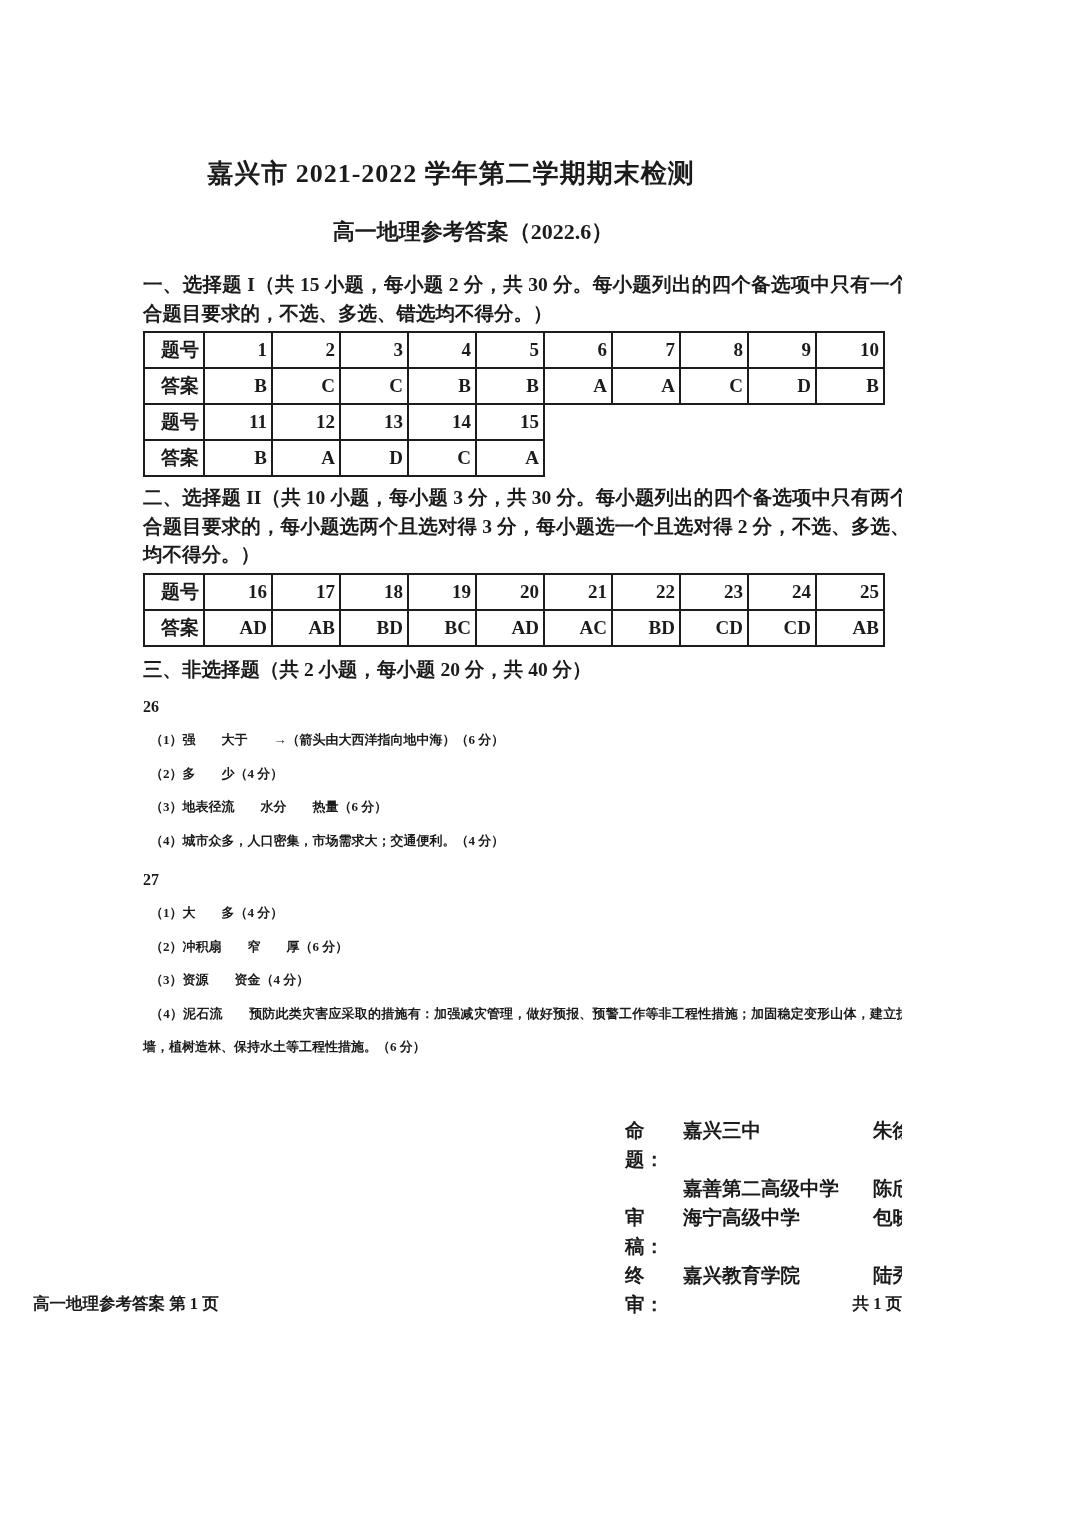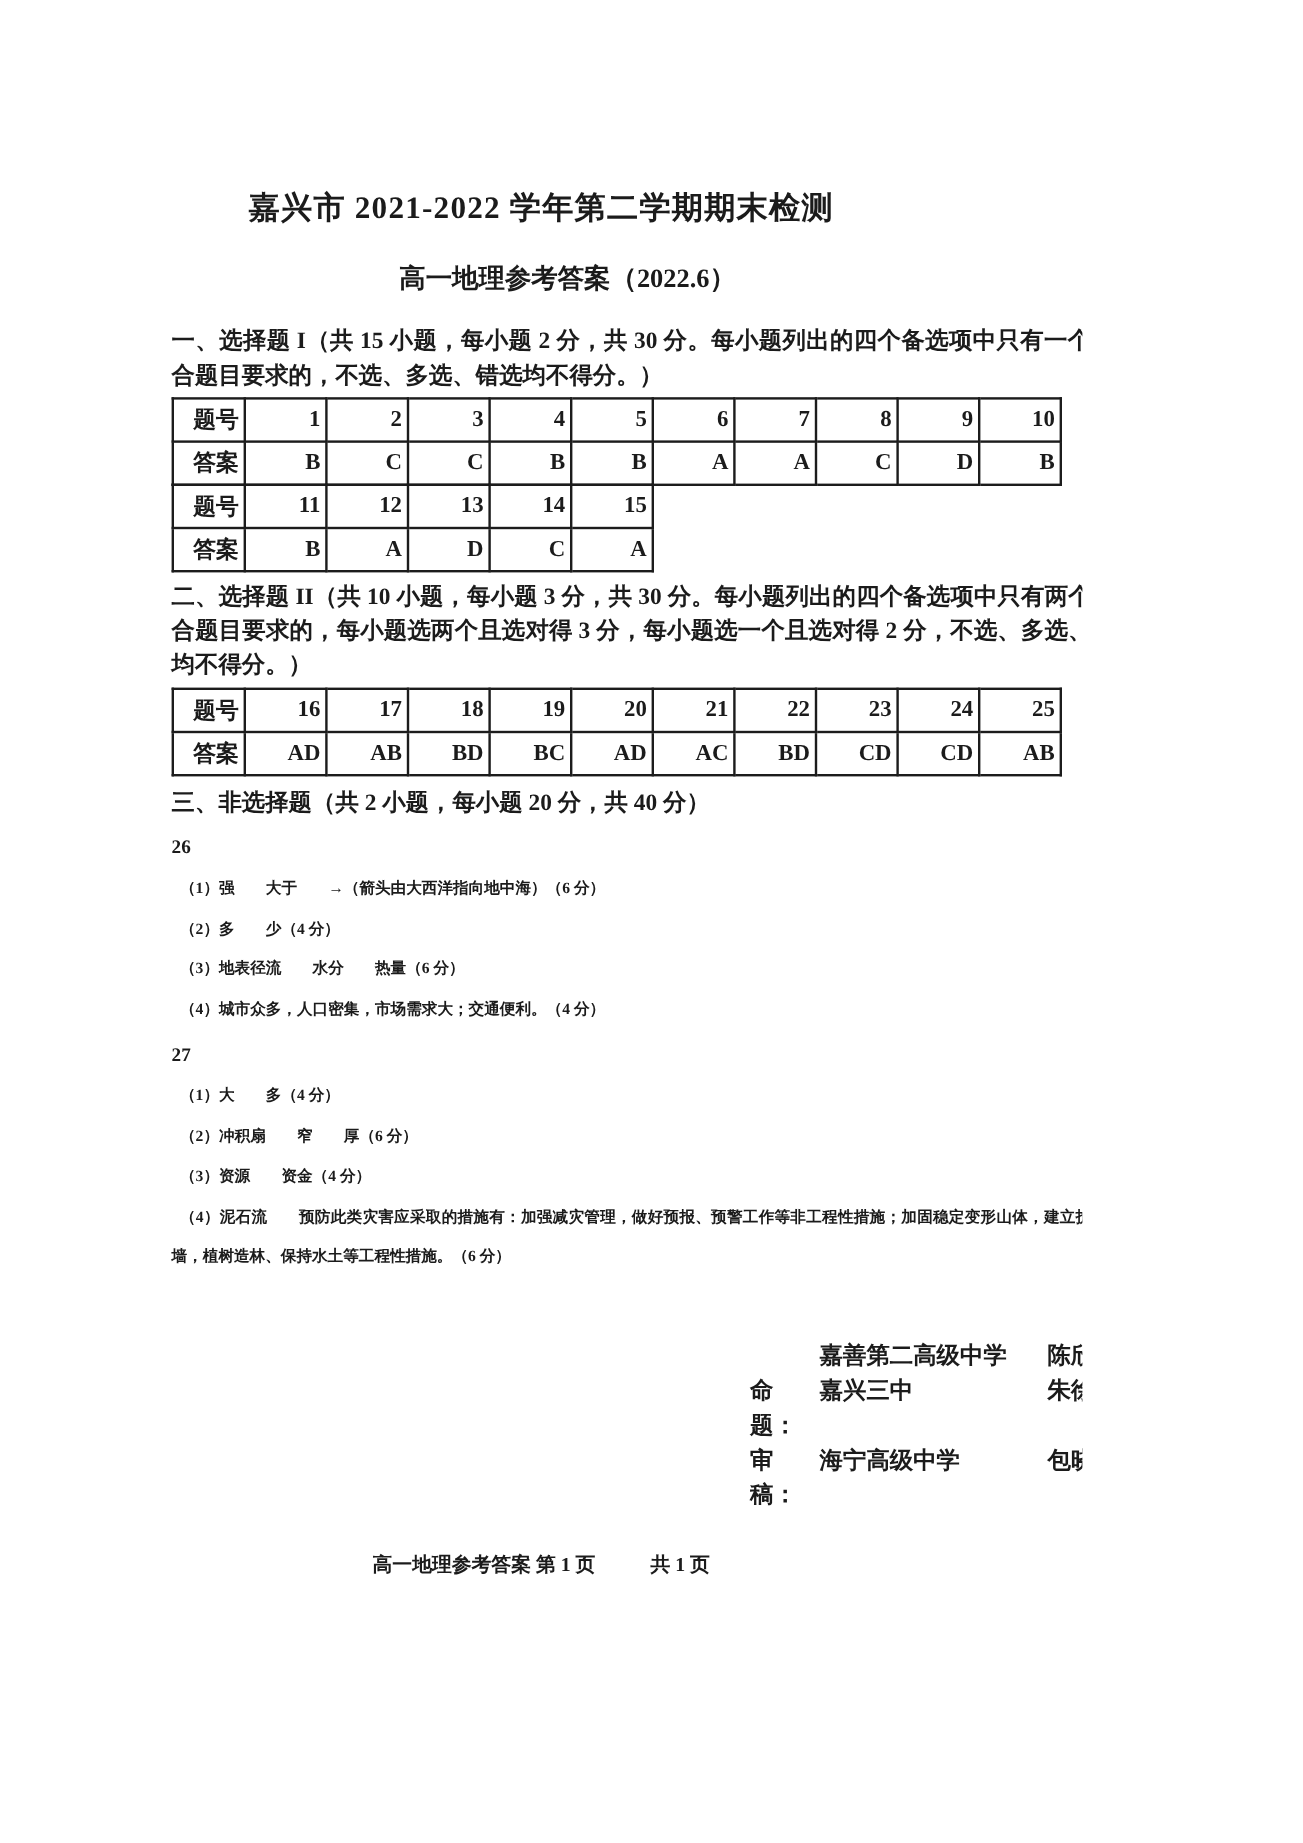--- a/index.html
+++ b/index.html
@@ -72,23 +72,24 @@
     grid-template-columns: 58px 190px auto;
     font-size: 19.5px;
     line-height: 29px;
   }
   .footer {
     position: absolute;
     top: 1293px;
     left: 0;
     right: 0;
     display: flex;
-    justify-content: center;
+    justify-content: space-between;
     gap: 46px;
     font-size: 16.5px;
+    padding-left: 33px;
   }
 </style>
 </head>
 <body>
 
 <div class="page">
 
   <div class="title">嘉兴市 2021-2022 学年第二学期期末检测</div>
   <div class="subtitle">高一地理参考答案（2022.6）</div>
 
@@ -224,33 +225,38 @@
     <p class="ans">（4）城市众多，人口密集，市场需求大；交通便利。（4 分）</p>
 
     <div class="qnum">27</div>
     <p class="ans">（1）大　　多（4 分）</p>
     <p class="ans">（2）冲积扇　　窄　　厚（6 分）</p>
     <p class="ans">（3）资源　　资金（4 分）</p>
     <p class="ans">（4）泥石流　　预防此类灾害应采取的措施有：加强减灾管理，做好预报、预警工作等非工程性措施；加固稳定变形山体，建立护坡、拦墙，植树造林、保持水土等工程性措施。（6 分）</p>
 
     <div class="credits">
       <div class="crow">
+        <span>命题：</span>
+        <span>嘉兴三中</span>
+        <span>朱徐杰</span>
+      </div>
+      <div class="crow">
         <span></span>
         <span>嘉善第二高级中学</span>
         <span>陈欣佳</span>
       </div>
       <div class="crow">
-        <span>命题：</span>
-        <span>嘉兴三中</span>
-        <span>朱徐杰</span>
-      </div>
-      <div class="crow">
         <span>审稿：</span>
         <span>海宁高级中学</span>
         <span>包晓燕</span>
+      </div>
+      <div class="crow">
+        <span>终审：</span>
+        <span>嘉兴教育学院</span>
+        <span>陆秀良</span>
       </div>
     </div>
 
   </div>
 
   <div class="footer">
     <span>高一地理参考答案 第 1 页</span>
     <span>共 1 页</span>
   </div>
 

